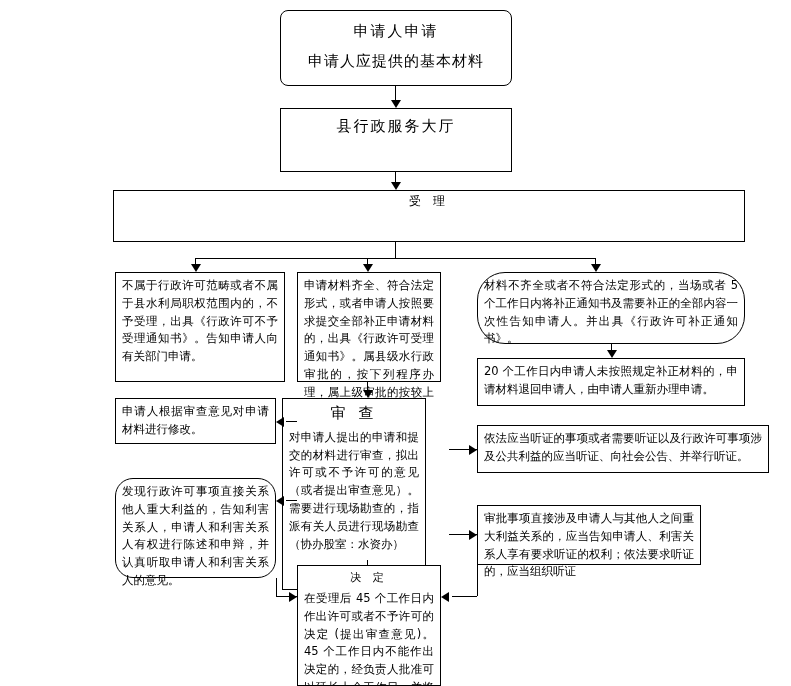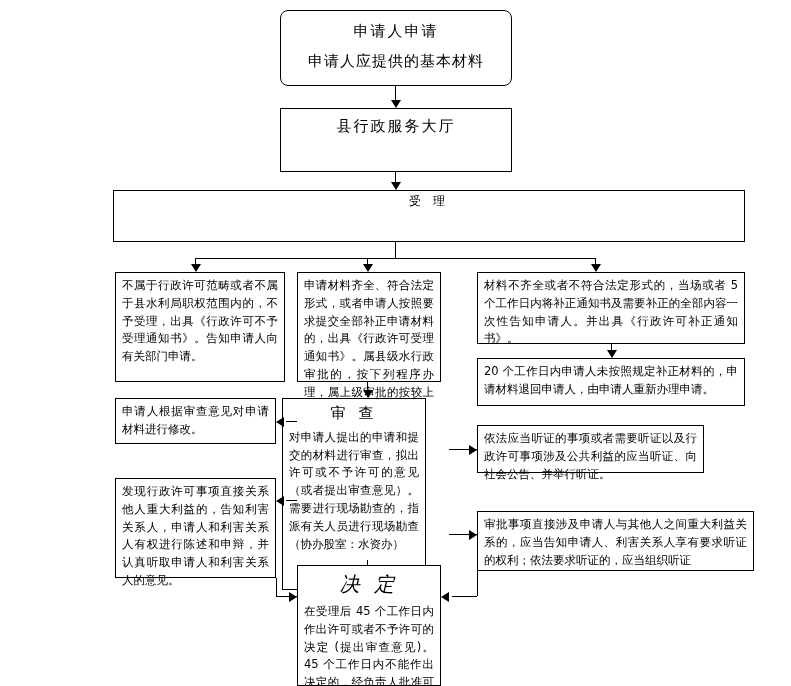--- a/index.html
+++ b/index.html
@@ -95,21 +95,21 @@
   <div class="arrow-down" style="left:591px;top:264px;"></div>
 
   <div class="box" style="left:115px;top:272px;width:170px;height:110px;">
     <div class="body-text">不属于行政许可范畴或者不属于县水利局职权范围内的，不予受理，出具《行政许可不予受理通知书》。告知申请人向有关部门申请。</div>
   </div>
 
   <div class="box" style="left:297px;top:272px;width:144px;height:110px;">
     <div class="body-text">申请材料齐全、符合法定形式，或者申请人按照要求提交全部补正申请材料的，出具《行政许可受理通知书》。属县级水行政审批的，按下列程序办理，属上级审批的按较上级水行政审批。</div>
   </div>
 
-  <div class="box" style="left:477px;top:272px;width:268px;height:72px;">
+  <div class="box" style="left:477px;top:272px;width:268px;height:72px;border-radius:28px;">
     <div class="body-text">材料不齐全或者不符合法定形式的，当场或者 5 个工作日内将补正通知书及需要补正的全部内容一次性告知申请人。并出具《行政许可补正通知书》。</div>
   </div>
 
   <div class="line v" style="left:611px;top:344px;height:10px;"></div>
   <div class="arrow-down" style="left:607px;top:350px;"></div>
 
   <div class="box" style="left:477px;top:358px;width:268px;height:48px;">
     <div class="body-text">20 个工作日内申请人未按照规定补正材料的，申请材料退回申请人，由申请人重新办理申请。</div>
   </div>
 
@@ -120,43 +120,43 @@
     <div class="ttl-big" style="padding-top:4px;font-size:15px;">审  查</div>
     <div class="body-text" style="padding-top:4px;">对申请人提出的申请和提交的材料进行审查，拟出许可或不予许可的意见（或者提出审查意见）。需要进行现场勘查的，指派有关人员进行现场勘查（协办股室：水资办）</div>
   </div>
 
   <div class="box" style="left:115px;top:398px;width:161px;height:46px;">
     <div class="body-text">申请人根据审查意见对申请材料进行修改。</div>
   </div>
   <div class="line h" style="left:286px;top:421px;width:11px;"></div>
   <div class="arrow-left" style="left:276px;top:417px;"></div>
 
-  <div class="box" style="left:115px;top:478px;width:161px;height:100px;">
+  <div class="box" style="left:115px;top:478px;width:161px;height:100px;border-radius:18px;">
     <div class="body-text">发现行政许可事项直接关系他人重大利益的，告知利害关系人，申请人和利害关系人有权进行陈述和申辩，并认真听取申请人和利害关系人的意见。</div>
   </div>
   <div class="line h" style="left:286px;top:500px;width:11px;"></div>
   <div class="arrow-left" style="left:276px;top:496px;"></div>
 
-  <div class="box" style="left:477px;top:425px;width:227px;height:48px;">
+  <div class="box" style="left:477px;top:425px;width:292px;height:48px;">
     <div class="body-text">依法应当听证的事项或者需要听证以及行政许可事项涉及公共利益的应当听证、向社会公告、并举行听证。</div>
   </div>
   <div class="line h" style="left:449px;top:449px;width:28px;"></div>
   <div class="arrow-right" style="left:469px;top:445px;"></div>
 
-  <div class="box" style="left:477px;top:505px;width:277px;height:60px;margin-top:6px;">
+  <div class="box" style="left:477px;top:505px;width:224px;height:60px;">
     <div class="body-text">审批事项直接涉及申请人与其他人之间重大利益关系的，应当告知申请人、利害关系人享有要求听证的权利；依法要求听证的，应当组织听证</div>
   </div>
   <div class="line h" style="left:449px;top:534px;width:28px;"></div>
   <div class="arrow-right" style="left:469px;top:530px;"></div>
 
   <div class="line v" style="left:367px;top:560px;height:12px;"></div>
   <div class="arrow-down" style="left:363px;top:566px;"></div>
 
   <div class="box" style="left:297px;top:565px;width:144px;height:121px;">
-    <div class="ttl-big" style="padding-top:4px;font-size:20px;font-style:italic;">决  定</div>
+    <div class="ttl-big" style="padding-top:4px;font-size:11px;">决  定</div>
     <div class="body-text" style="padding-top:4px;">在受理后 45 个工作日内作出许可或者不予许可的决定 (提出审查意见)。45 个工作日内不能作出决定的，经负责人批准可以延长十个工作日，并将延longer期限和理由告知申请人</div>
   </div>
 
   <div class="line h" style="left:452px;top:596px;width:25px;"></div>
   <div class="line v" style="left:477px;top:565px;height:31px;"></div>
   <div class="arrow-left" style="left:441px;top:592px;"></div>
 
   <div class="line h" style="left:276px;top:596px;width:21px;"></div>
   <div class="line v" style="left:276px;top:578px;height:18px;"></div>
   <div class="arrow-right" style="left:289px;top:592px;"></div>

